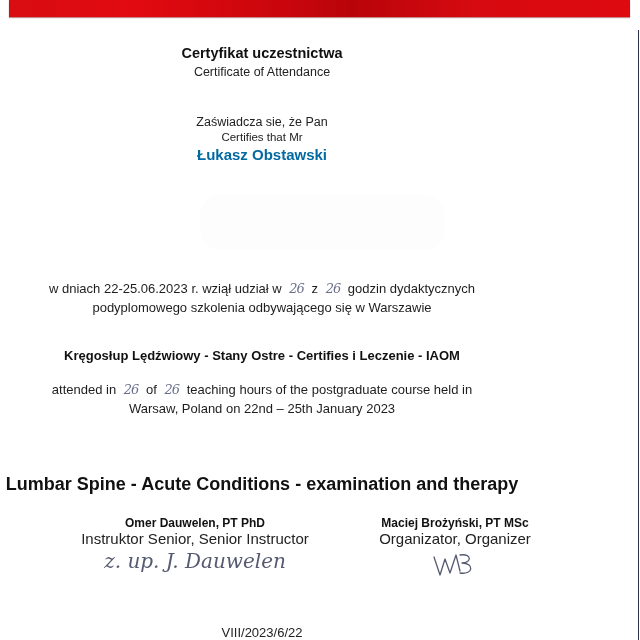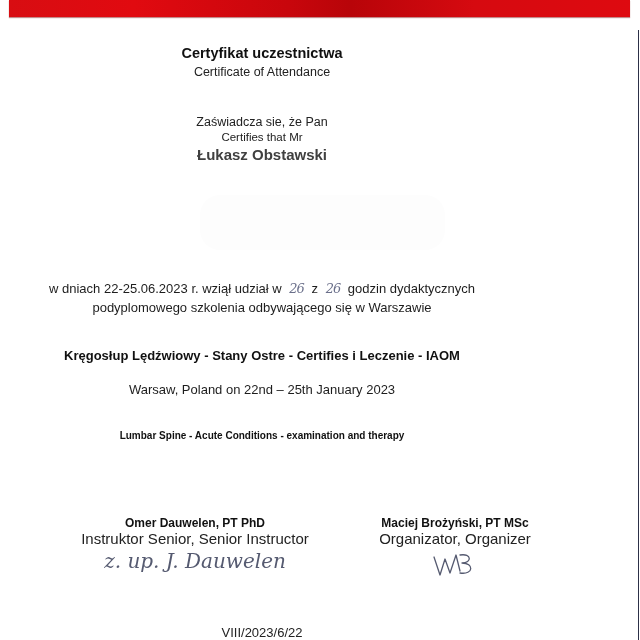--- a/index.html
+++ b/index.html
@@ -59,21 +59,21 @@
     }
     .certify-en {
       top: 131px;
       font-size: 11.5px;
       color: #222;
     }
     .recipient {
       top: 146px;
       font-size: 15px;
       font-weight: bold;
-      color: #404040;
+      color: #0369a1;
     }
     .blank-area {
       position: absolute;
       left: 200px;
       top: 195px;
       width: 245px;
       height: 55px;
       background: #fdfdfd;
       border-radius: 20px;
     }
@@ -89,22 +89,22 @@
       font-weight: bold;
       color: #111;
     }
     .body-en {
       top: 380px;
       font-size: 13px;
       line-height: 19px;
       color: #1d1d1d;
     }
     .course-en {
-      top: 430px;
-      font-size: 10px;
+      top: 474px;
+      font-size: 18px;
       font-weight: bold;
       color: #111;
     }
     .hand {
       font-family: "DejaVu Serif", serif;
       font-style: italic;
       color: #6a6f8a;
       font-size: 13px;
       padding: 0 4px;
       letter-spacing: -1px;
@@ -175,20 +175,27 @@
       <span>z</span>
       <span class="hand">26</span>
       <span>godzin dydaktycznych</span>
     </div>
     <div>podyplomowego szkolenia odbywającego się w Warszawie</div>
   </div>
 
   <div class="center course-pl">Kręgosłup Lędźwiowy - Stany Ostre - Certifies i Leczenie - IAOM</div>
 
   <div class="center body-en">
+    <div>
+      <span>attended in</span>
+      <span class="hand">26</span>
+      <span>of</span>
+      <span class="hand">26</span>
+      <span>teaching hours of the postgraduate course held in</span>
+    </div>
     <div>Warsaw, Poland on 22nd – 25th January 2023</div>
   </div>
 
   <div class="center course-en">Lumbar Spine - Acute Conditions - examination and therapy</div>
 
   <div class="sig-block sig-left">
     <div class="sig-name">Omer Dauwelen, PT PhD</div>
     <div class="sig-role">Instruktor Senior, Senior Instructor</div>
     <div class="sig-hand">z. up. J. Dauwelen</div>
   </div>

